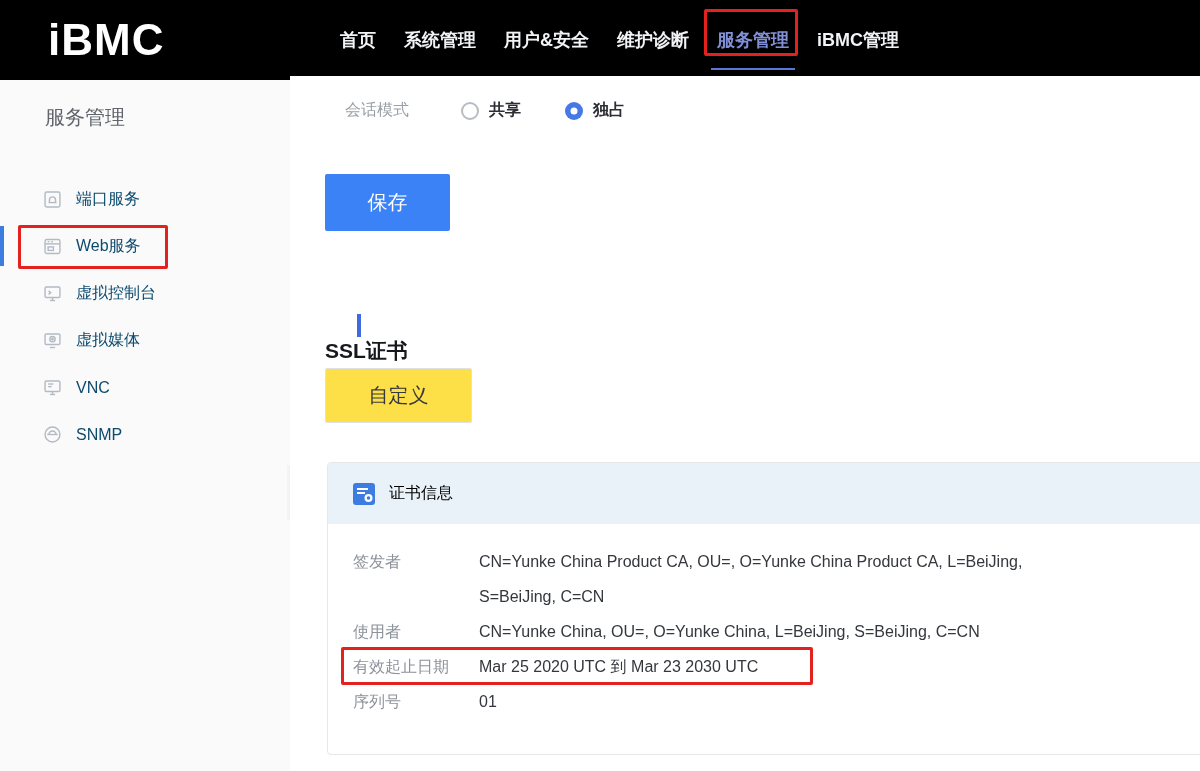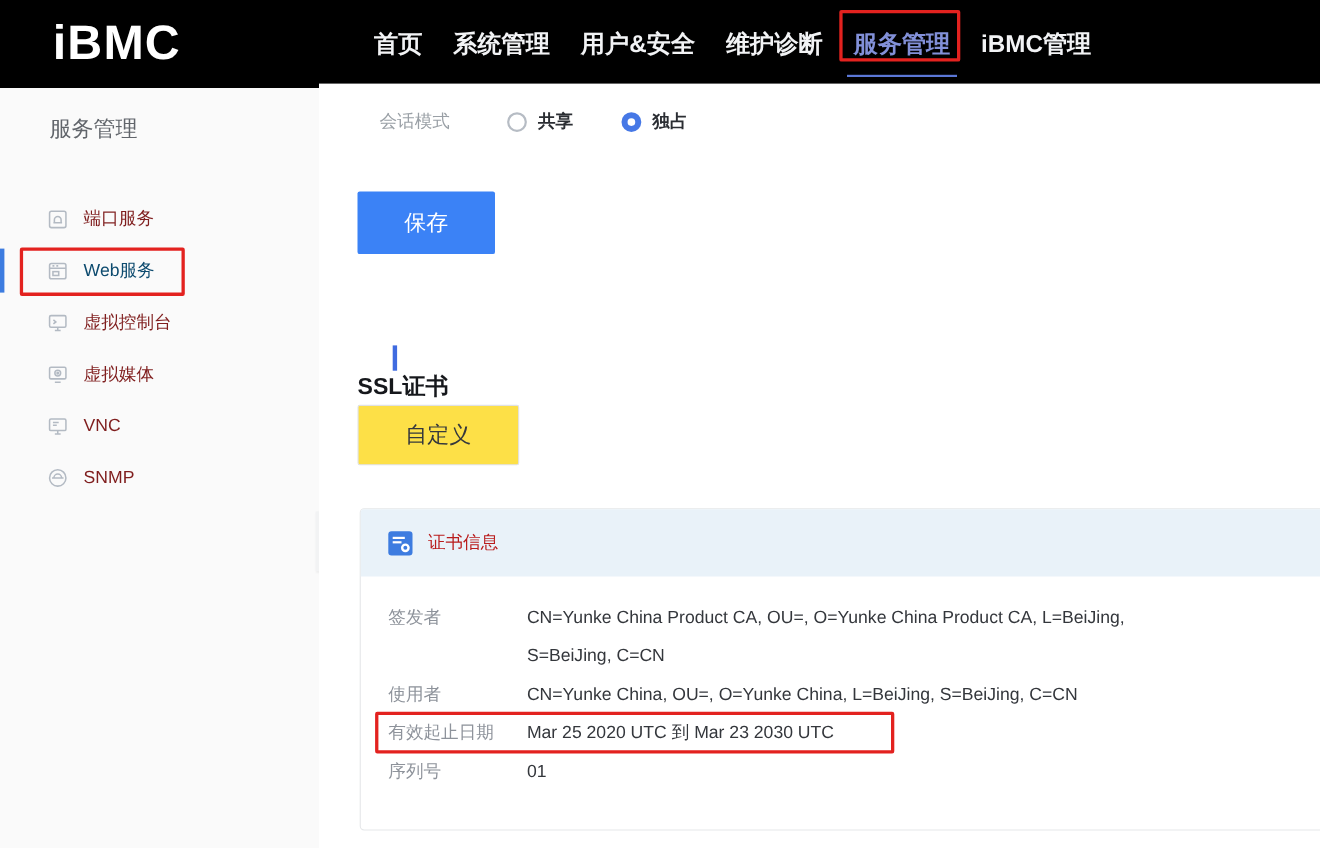--- a/index.html
+++ b/index.html
@@ -6,33 +6,33 @@
   html,body { width:1200px; height:771px; overflow:hidden; background:#fff;
               font-family:"Liberation Sans","DejaVu Sans",sans-serif; }
   #stage { position:relative; width:1200px; height:771px; background:#fff; }
 
   
   .topbar { position:absolute; left:0; top:0; width:1200px; height:80px; background:#000000; }
   .logo { position:absolute; left:48px; top:50%; transform:translateY(-50%);
           color:#fff; font-size:44px; font-weight:bold; letter-spacing:1px; }
   .topnav { position:absolute; left:340px; top:0; height:80px; display:flex; gap:28px; align-items:stretch; }
   .topnav-item { position:relative; display:flex; align-items:center; height:80px;
-                 color:#f2f3f5; font-size:22px; font-weight:bold; cursor:pointer; white-space:nowrap; }
+                 color:#f2f3f5; font-size:18px; font-weight:bold; cursor:pointer; white-space:nowrap; }
   .topnav-item.active { color:#8290d8; }
   .topnav-item.active .nav-underline { position:absolute; left:-6px; right:-6px; top:68px; height:2px; background:#5b77d6; }
   .anno-nav { position:absolute; left:-13px; right:-9px; top:9px; height:47px;
               border:3px solid #e3221f; border-radius:2px; pointer-events:none; }
 
   
   .sidebar { position:absolute; left:0; top:80px; width:290px; height:691px; background:#fafafa; }
   .sidebar-title { position:absolute; left:45px; top:24px; font-size:20px; color:#61656b; }
   .side-menu { position:absolute; left:0; top:96px; width:290px; }
   .side-item { position:relative; display:flex; align-items:center; height:47px; padding-left:42px; cursor:pointer; }
   .side-item .s-icon { width:21px; height:21px; margin-right:13px; flex:0 0 21px; }
-  .side-item .s-label { font-size:16px; color:#7f1d1d; }
+  .side-item .s-label { font-size:16px; color:#0c4a6e; }
   .side-item.active .s-label { color:#0c4a6e; }
   .active-bar { position:absolute; left:0; top:3px; width:4px; height:40px; background:#3d7ce0; }
   .anno-web { position:absolute; left:18px; top:145px; width:150px; height:44px;
               border:3px solid #e3221f; border-radius:2px; pointer-events:none; }
   .collapse-tab { position:absolute; left:287px; top:465px; width:26px; height:54px;
                   background:#f2f3f4; border-radius:0 9px 9px 0; display:flex; align-items:center;
                   justify-content:center; cursor:pointer; box-shadow:1px 1px 2px rgba(0,0,0,.05); }
   .collapse-tab span { color:#3b7ce0; font-size:16px; font-weight:bold; line-height:1; }
 
   
@@ -58,21 +58,21 @@
   .custom-btn { position:absolute; left:35px; top:292px; width:147px; height:55px; background:#fde047;
                 border:1px solid #e0e1e3; color:#35383d; font-size:20px; border-radius:2px;
                 cursor:pointer; font-family:inherit; }
 
   
   .cert-panel { position:absolute; left:37px; top:386px; width:878px; height:293px;
                 border:1px solid #e5e7e9; border-radius:4px; background:#fff; }
   .cert-head { height:61px; background:#e9f2f9; border-radius:3px 3px 0 0; display:flex;
                align-items:center; padding-left:23px; }
   .cert-head .c-icon { width:26px; height:26px; margin-right:12px; }
-  .cert-head .c-title { font-size:16px; color:#b91c1c; }
+  .cert-head .c-title { font-size:16px; color:#000000; }
   .cert-body { padding:20px 0 0 25px; }
   .cert-row { position:relative; display:flex; line-height:35px; }
   .cert-label { width:126px; font-size:16px; color:#8e939b; flex:0 0 126px; }
   .cert-value { width:580px; font-size:16px; color:#34373c; }
   .anno-date { position:absolute; left:-12px; top:-2px; width:472px; height:38px;
                border:3px solid #e3221f; border-radius:2px; pointer-events:none; }
 </style>
 </head>
 <body>
 

